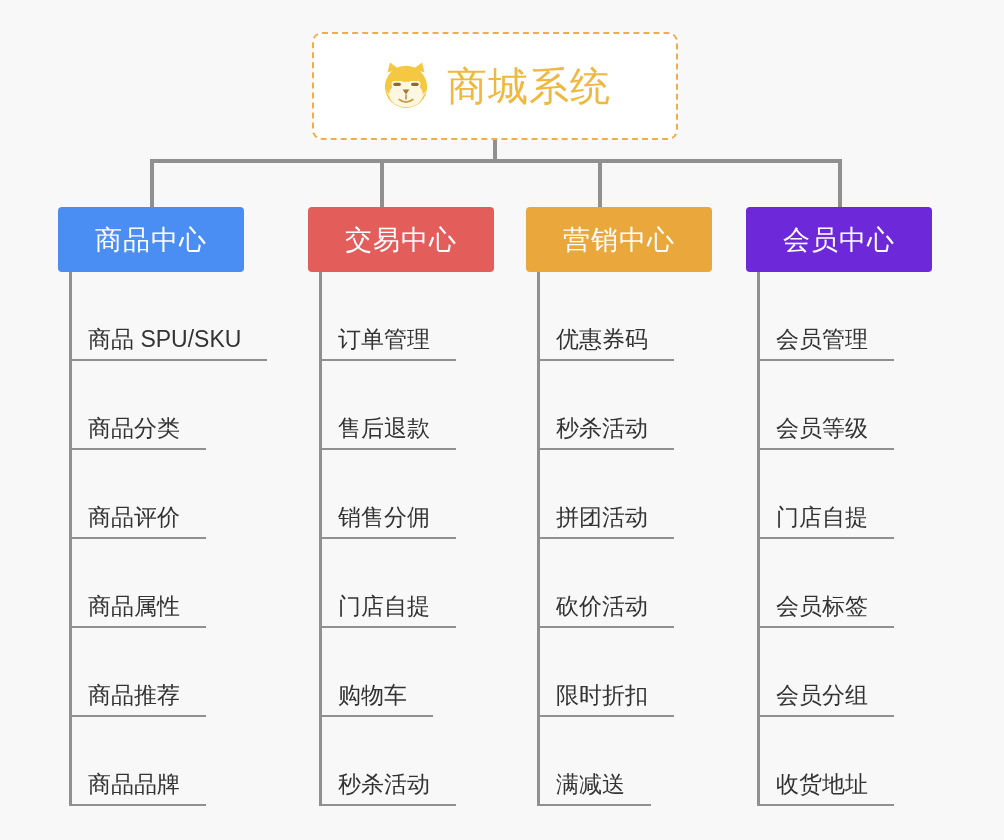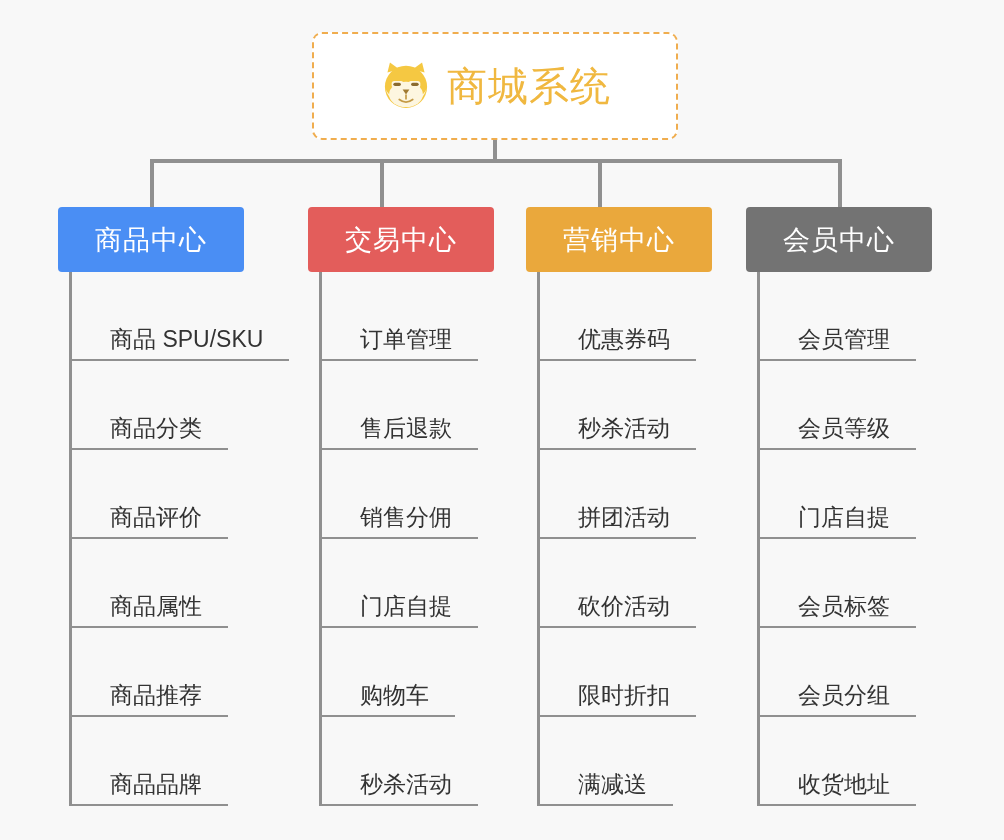--- a/index.html
+++ b/index.html
@@ -98,21 +98,21 @@
   .leaf {
     height: 89px;
     display: flex;
     align-items: flex-end;
     justify-content: flex-start;
     box-sizing: border-box;
   }
   .leaf-inner {
     display: inline-block;
     border-bottom: 2px solid #909090;
-    padding: 0 26px 5px 38px;
+    padding: 0 26px 5px 16px;
     font-size: 23px;
     color: #333333;
     white-space: nowrap;
     line-height: 1.25;
   }
 </style>
 </head>
 <body style="background: rgb(248, 248, 248);">
 
 <div id="mindmap">
@@ -222,21 +222,21 @@
       <div class="leaf">
           <span class="leaf-inner">限时折扣</span>
         </div>
       <div class="leaf">
           <span class="leaf-inner">满减送</span>
         </div>
     </div>
   </div>
 
   <div class="column" style="left:746px;width:186px">
-    <div class="cat-header" style="background: #737373;">
+    <div class="cat-header" style="background: #6d28d9;">
       <span>会员中心</span>
     </div>
     <div class="cat-body">
       <div class="leaf">
           <span class="leaf-inner">会员管理</span>
         </div>
       <div class="leaf">
           <span class="leaf-inner">会员等级</span>
         </div>
       <div class="leaf">

